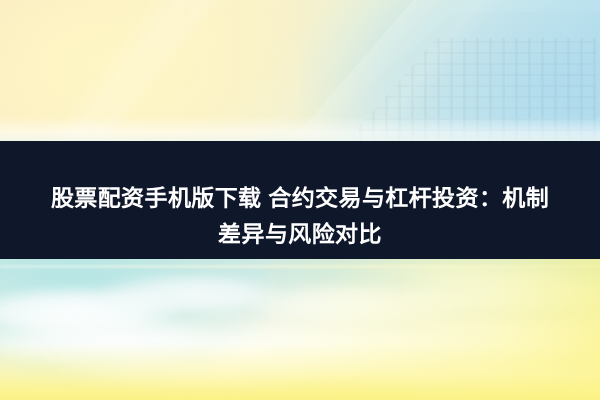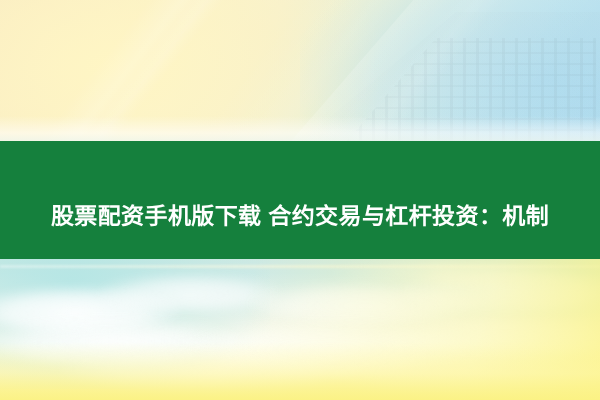--- a/index.html
+++ b/index.html
@@ -109,21 +109,21 @@
     background: linear-gradient(180deg, rgba(255,255,255,0) 0%, rgba(255,255,255,0.55) 65%, rgba(238,246,240,0.8) 100%);
   }
 
   
   .banner-band {
     position: absolute;
     left: 0;
     top: 141px;
     width: 600px;
     height: 150px;
-    background: #15803d;
+    background: #0f172a;
     display: flex;
     align-items: center;
     justify-content: center;
   }
   .banner-inner {
     width: 560px;
     text-align: center;
   }
   .banner-title {
     margin: 0;
@@ -222,21 +222,21 @@
     <div class="wedge"></div>
     <div class="ray r1"></div>
     <div class="ray r2"></div>
     <div class="ray r3"></div>
     <div class="ray r4"></div>
     <div class="top-fadebottom"></div>
   </div>
 
   <div class="banner-band">
     <div class="banner-inner">
-      <h1 class="banner-title"><span>股票配资手机版下载 合约交易与杠杆投资：机制</span><br></h1>
+      <h1 class="banner-title"><span>股票配资手机版下载 合约交易与杠杆投资：机制</span><br><span>差异与风险对比</span></h1>
     </div>
   </div>
 
   <div class="bottom-scene">
     <div class="sky-base"></div>
     <div class="sky-leftcool"></div>
     <div class="sky-hairline"></div>
     <div class="cloud c1"></div>
     <div class="cloud c2"></div>
     <div class="cloud c3"></div>

